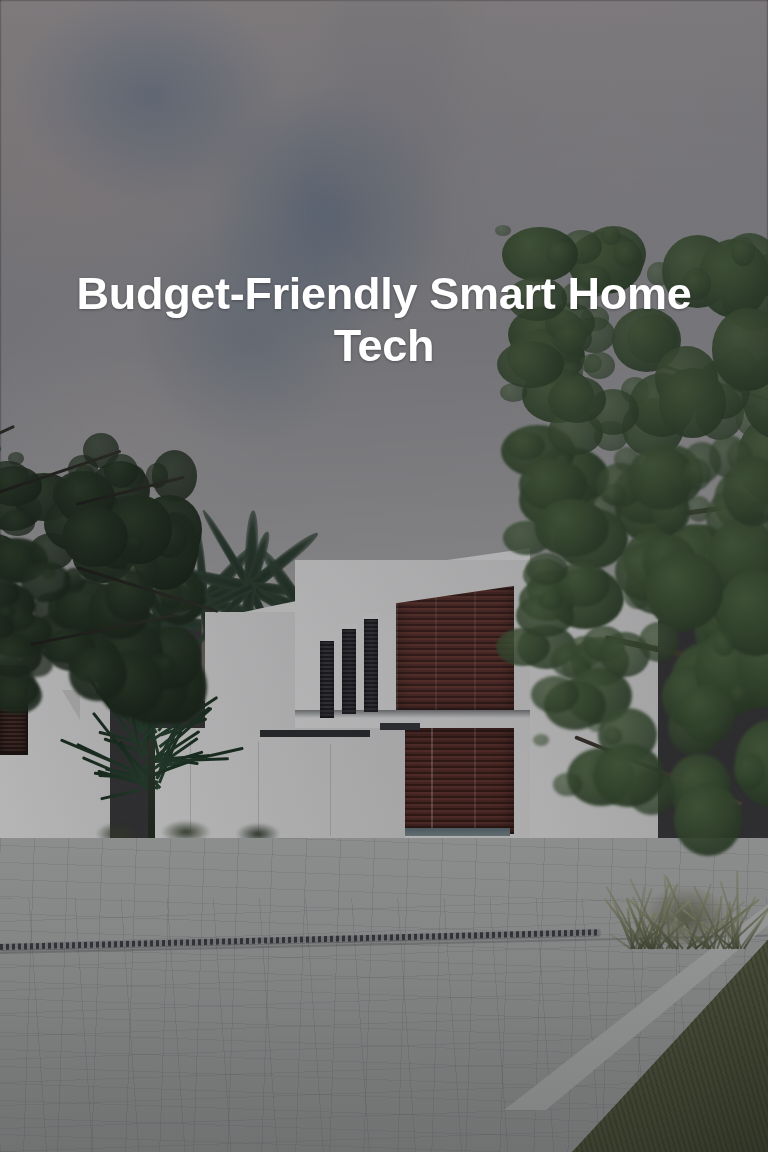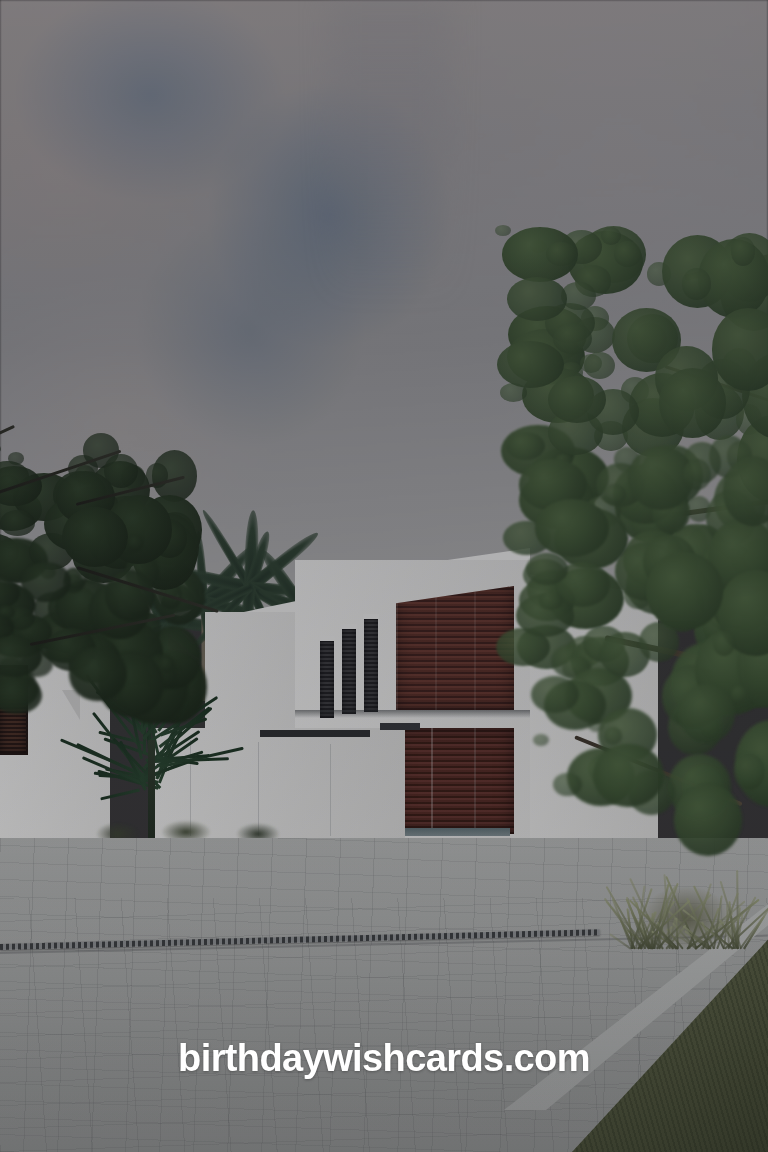--- a/index.html
+++ b/index.html
@@ -855,17 +855,17 @@
         <div class="branch" style="left: 69.8959px; top: 213.367px; width: 147.754px; height: 3px; background: linear-gradient(90deg, rgb(26, 27, 22), rgb(46, 47, 38)); transform: rotate(-11.459deg);"></div>
         <div class="branch" style="left: 32.4984px; top: 63.276px; width: 136.052px; height: 3px; background: linear-gradient(90deg, rgb(26, 27, 22), rgb(46, 47, 38)); transform: rotate(-18.6234deg);"></div>
         <div class="branch" style="left: 116.02px; top: 73.3625px; width: 112.422px; height: 3px; background: linear-gradient(90deg, rgb(26, 27, 22), rgb(46, 47, 38)); transform: rotate(-14.181deg);"></div>
       </div>
 
     <div class="tint"></div>
     <div class="desat"></div>
   </div>
 
   <div class="content">
+    <h1 class="headline">Budget-Friendly Smart Home Tech</h1>
   </div>
 
-  <div class="watermark">birthdaywishcards.com</div>
 
 </div>
 
 </body></html>

